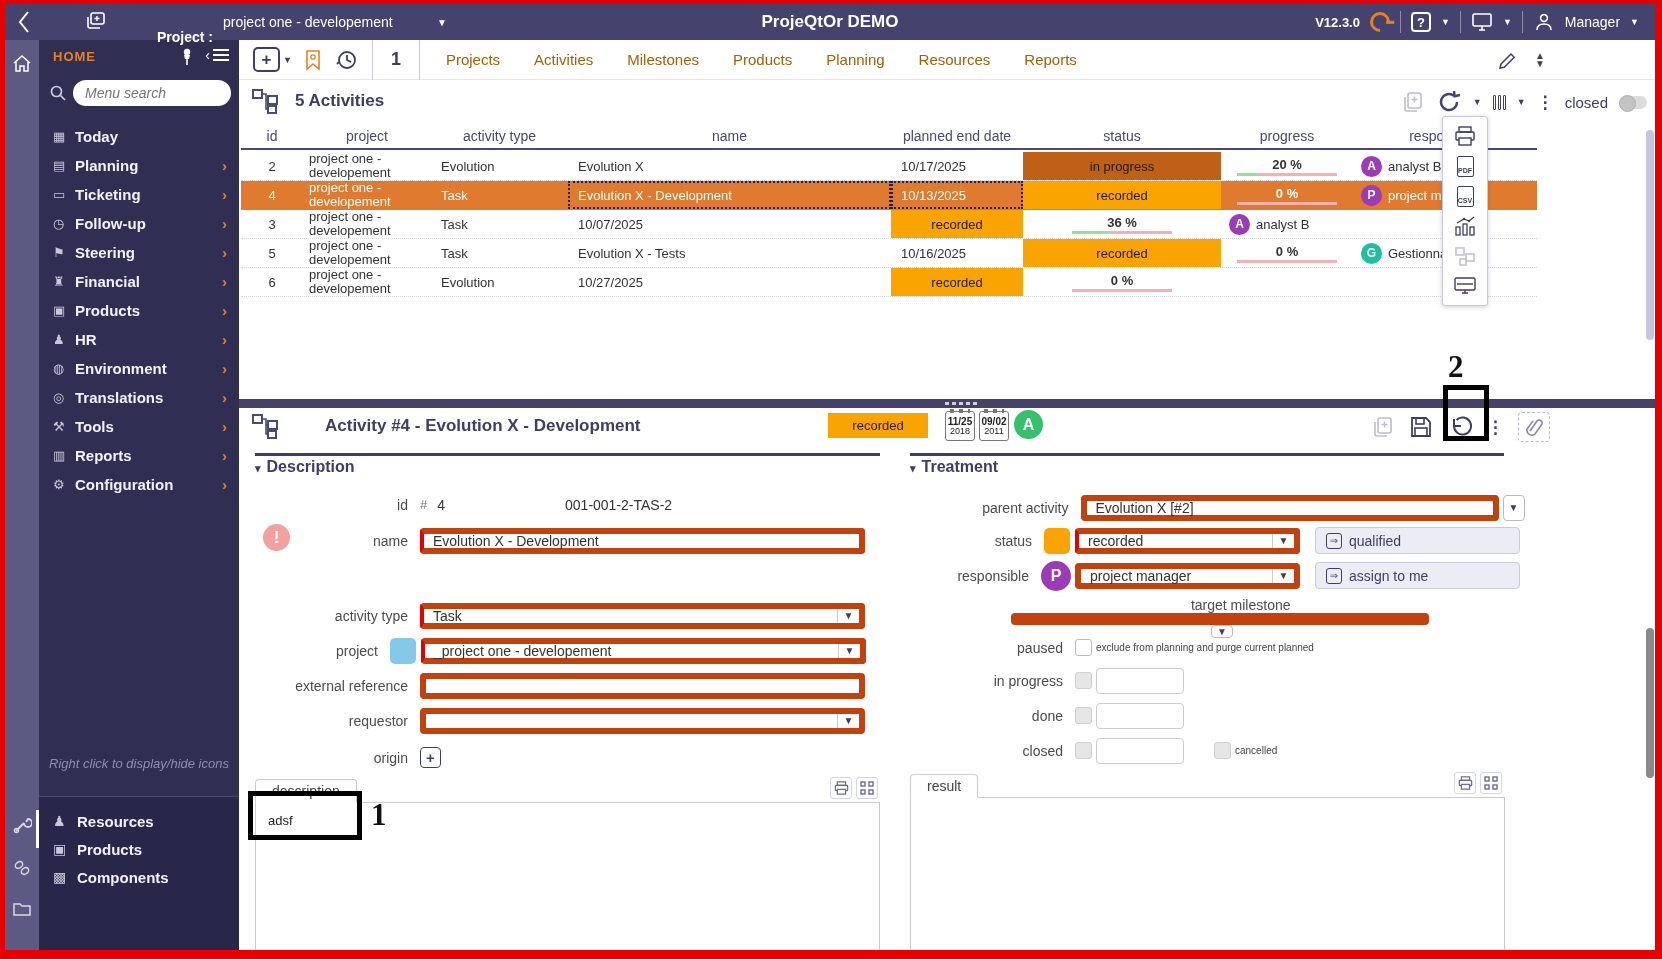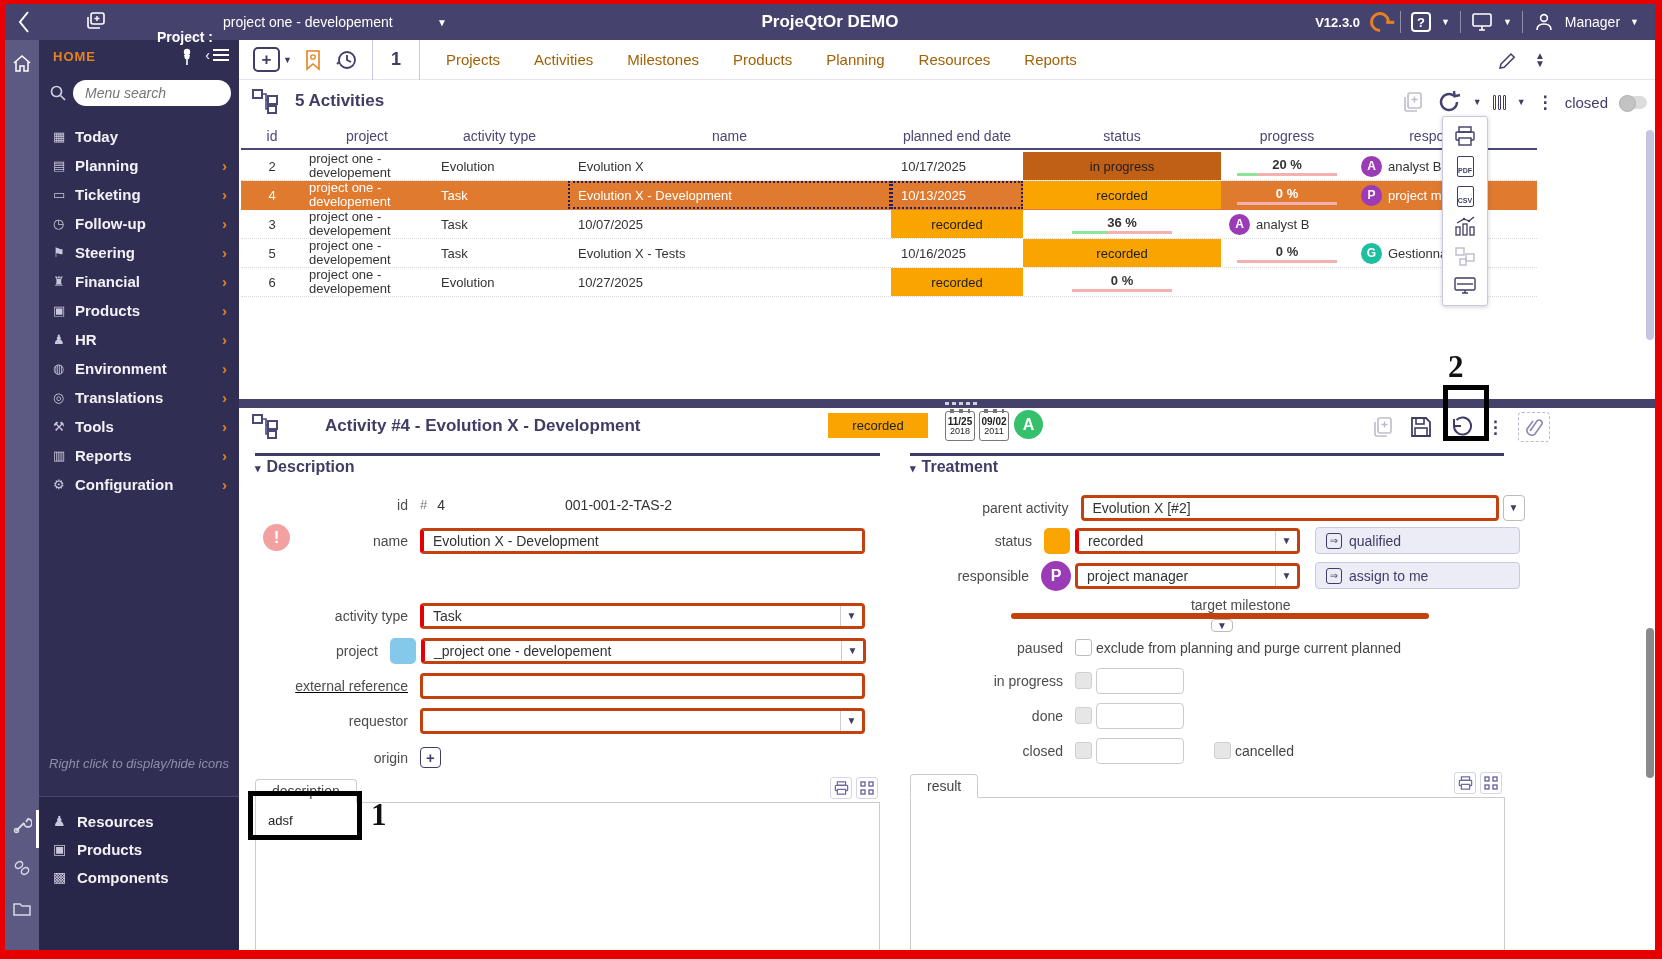--- a/index.html
+++ b/index.html
@@ -156,21 +156,21 @@
   .dcol-line-r { position:absolute; left:671px; top:413px; width:594px; height:3px; background:#3f3d66; }
   .dcol { position:absolute; top:404px; bottom:0; }
   .dcol.left { left:16px; width:625px; }
   .dcol.right { left:671px; width:620px; }
   .sec-head { position:absolute; top:14px; left:0; font-size:16px; font-weight:bold; color:#3f3d66; }
   .sec-head .tri { font-size:11px; margin-right:6px; }
   .warn-circ { position:absolute; left:8px; top:80px; width:27px; height:27px; border-radius:50%; background:#f2a0a0;
                color:#fff; font-weight:bold; font-size:17px; display:flex; align-items:center; justify-content:center; }
   .frow { position:absolute; left:0; right:0; height:27px; display:flex; align-items:center; }
   .flab { width:165px; text-align:right; padding-right:12px; font-size:14px; color:#4c4c4c; flex:0 0 auto; }
-  .inp { height:26px; border:3px solid #c2410c; border-radius:4px; background:#fff; font-size:14px; color:#333;
+  .inp { height:26px; border:6px solid #c2410c; border-radius:4px; background:#fff; font-size:14px; color:#333;
          display:flex; align-items:center; padding:0 9px; position:relative; }
   .inp.req { border-left:4px solid #e40000; }
   .sel { padding-right:26px; }
   .caret-box { position:absolute; right:0; top:0; bottom:0; width:22px; border-left:1px solid #ccc;
                display:flex; align-items:center; justify-content:center; font-size:10px; color:#3f3d66; }
   .caret-sep { position:absolute; right:0; top:0; width:22px; height:26px; border:1px solid #bbb; border-radius:4px;
                display:flex; align-items:center; justify-content:center; font-size:10px; color:#3f3d66; background:#fff; }
   .swatch { width:26px; height:26px; border-radius:5px; margin-right:5px; flex:0 0 auto; }
   .sw-blue { background:#85c9ea; }
   .sw-orange { background:#f9a400; }
@@ -179,21 +179,21 @@
   .tagph { font-size:14px; font-style:italic; color:#999; border-bottom:1px solid #ccc; padding:3px 6px 3px 2px; width:110px; }
   .plus-mini { width:21px; height:21px; border:1.5px solid #3f3d66; border-radius:4px; color:#3f3d66; font-weight:bold;
                font-size:15px; display:flex; align-items:center; justify-content:center; }
   .act-btn { height:27px; background:#ececf6; border:1px solid #c9c8e0; border-radius:4px; display:flex; align-items:center;
              gap:7px; padding:0 10px; font-size:14px; color:#3f3d66; }
   .act-btn .bic { width:16px; height:16px; border:1.5px solid #3f3d66; border-radius:3px; font-size:10px; display:flex;
                   align-items:center; justify-content:center; }
   .cb { width:17px; height:17px; border:1px solid #bbb; border-radius:3px; background:#fff; flex:0 0 auto; }
   .cb.dim { background:#e6e6e6; border-color:#cfcfcf; }
   .mini-inp { width:88px; height:26px; border:1px solid #ccc; border-radius:4px; background:#fff; margin-left:4px; }
-  .cb-text { font-size:14px; color:#444; margin-left:4px; }
+  .cb-text { font-size:10px; color:#444; margin-left:4px; }
   .tab-box { position:absolute; height:24px; background:#fff; border:1px solid #ccc; border-bottom-color:#fff;
              border-radius:4px 4px 0 0; font-size:14px; color:#444; display:flex; align-items:center; padding:0 16px; z-index:3; }
   .editor { position:absolute; border:1px solid #ccc; background:#fff; z-index:2; }
   .editor .etext { font-size:13px; color:#222; padding:10px 12px; }
   .edit-icons { position:absolute; display:flex; gap:4px; z-index:3; }
   .sq-btn { width:22px; height:22px; border:1px solid #d5d4e8; border-radius:3px; display:flex; align-items:center;
             justify-content:center; background:#fff; }
 
   
   .scroll-thumb-1 { position:absolute; right:1px; top:90px; width:8px; height:210px; background:#c6c5e0; border-radius:4px; z-index:5; }
@@ -755,21 +755,21 @@
 
       <div class="frow" style="top:193px;">
         <span class="flab" style="width:135px;">project</span>
         <span class="swatch sw-blue"></span>
         <span class="inp req sel" style="width:445px;">
           <span>_project one - developement</span>
           <span class="caret-box">▼</span>
         </span>
       </div>
 
-      <div class="frow" style="top:228px;text-decoration:underline;">
+      <div class="frow" style="top:228px;">
         <span class="flab">external reference</span>
         <span class="inp" style="width:445px;"></span>
       </div>
 
       <div class="frow" style="top:263px;">
         <span class="flab">requestor</span>
         <span class="inp sel" style="width:445px;">
           <span class="caret-box">▼</span>
         </span>
       </div>

